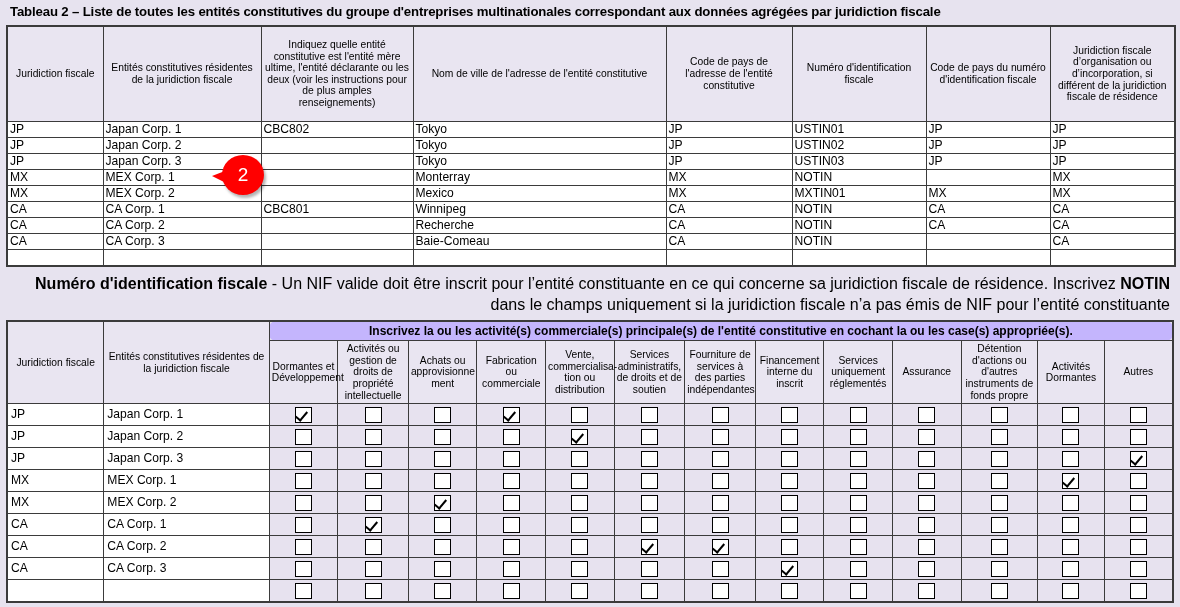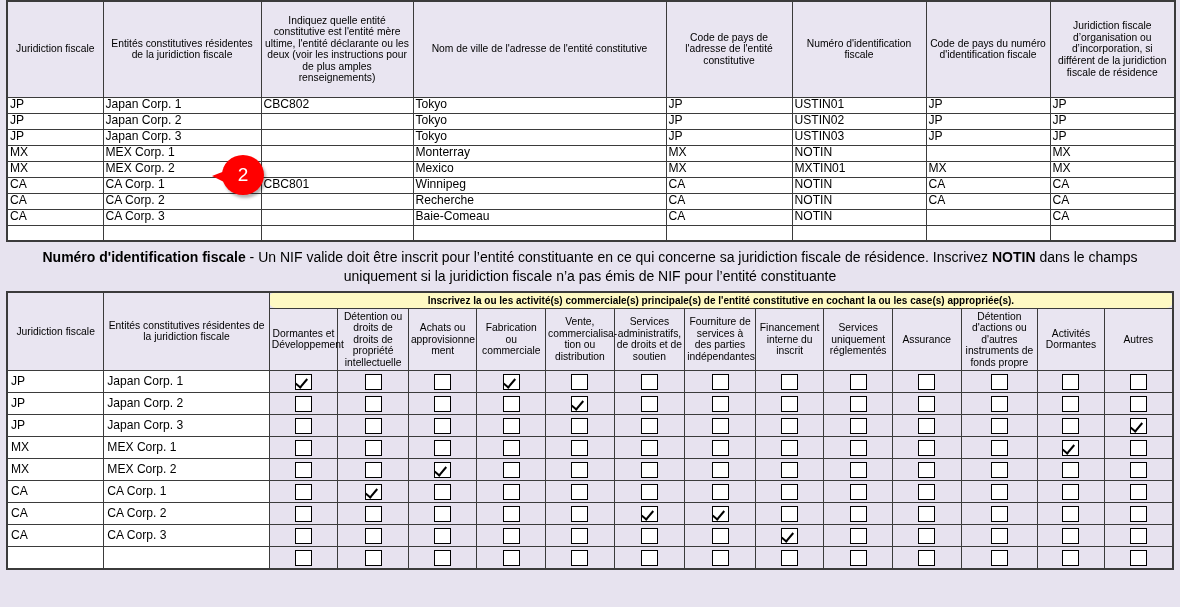--- a/index.html
+++ b/index.html
@@ -21,21 +21,21 @@
   .tbl1, .tbl2{ border:2px solid #3b3b3b; }
   td,th{ border:1px solid #3b3b3b; padding:0; vertical-align:middle; box-sizing:border-box; }
 
   
   .hd{
     background:#e9e5f1; text-align:center; font-weight:normal;
     font-size:10.3px; line-height:1.12; padding:2px 2px;
     vertical-align:middle;
   }
   .hd-sec{
-    background:#fef9c3; text-align:center; font-size:10px; padding:2px 3px;border-radius:7px;
+    background:#c4b5fd; text-align:center; font-size:12px; padding:2px 3px;border-radius:7px;
   }
 
   
   .tbl1 td.cell{
     background:#ffffff; height:16px; font-size:12.1px; line-height:1;
     padding:0 1px 1px 2px; white-space:nowrap; overflow:hidden;
   }
 
   
   .tbl2 td.lab{
@@ -51,22 +51,22 @@
     vertical-align:middle;
   }
   .box.checked::after{
     content:""; position:absolute; left:2px; top:1px;
     width:5px; height:10px; border:solid #000;
     border-width:0 2.4px 2.4px 0; transform:rotate(40deg);
   }
 
   
   .note{
-    font-size:14px; line-height:1.34; padding:6px 4px 5px 4px;
-    text-align:center;
+    font-size:16px; line-height:1.34; padding:6px 4px 5px 4px;
+    text-align:right;
   }
   .note b{ font-weight:bold; }
 
   
   .callout{
     position:absolute; left:212px; top:155px;
     width:60px; height:40px; pointer-events:none;
   }
   .callout .drop{
     position:absolute; left:10px; top:0;
@@ -86,20 +86,21 @@
     display:flex; align-items:center; justify-content:center;
     color:#fff; font-size:19px; font-weight:normal;
     font-family:"Liberation Sans", sans-serif;
   }
 </style>
 </head>
 <body>
 
 <div class="page">
 
+  <div class="title">Tableau 2 – Liste de toutes les entités constitutives du groupe d'entreprises multinationales correspondant aux données agrégées par juridiction fiscale</div>
 
   <table class="tbl1">
     <colgroup>
       <col style="width:96px">
         <col style="width:158px">
         <col style="width:152px">
         <col style="width:253px">
       <col style="width:126px">
         <col style="width:134px">
         <col style="width:124px">
@@ -234,21 +235,21 @@
       <col style="width:68px">
     </colgroup>
     <thead>
       <tr>
         <th class="hd" rowspan="2" style="height:72px">Juridiction fiscale</th>
         <th class="hd" rowspan="2">Entités constitutives résidentes de la juridiction fiscale</th>
         <th class="hd-sec" colspan="13" style="height:16px">Inscrivez la ou les activité(s) commerciale(s) principale(s) de l'entité constitutive en cochant la ou les case(s) appropriée(s).</th>
       </tr>
       <tr>
           <th class="hd">Dormantes et Développement</th>
-          <th class="hd">Détention ou droits de droits de propriété intellectuelle</th>
+          <th class="hd">Activités ou gestion de droits de propriété intellectuelle</th>
           <th class="hd">Achats ou approvisionne ment</th>
           <th class="hd">Fabrication ou commerciale</th>
           <th class="hd">Vente, commercialisa-tion ou distribution</th>
           <th class="hd">Services administratifs, de droits et de soutien</th>
           <th class="hd">Fourniture de services à des parties indépendantes</th>
           <th class="hd">Financement interne du inscrit</th>
           <th class="hd">Services uniquement réglementés</th>
           <th class="hd">Assurance</th>
           <th class="hd">Détention d'actions ou d'autres instruments de fonds propre</th>
           <th class="hd">Activités Dormantes</th>

